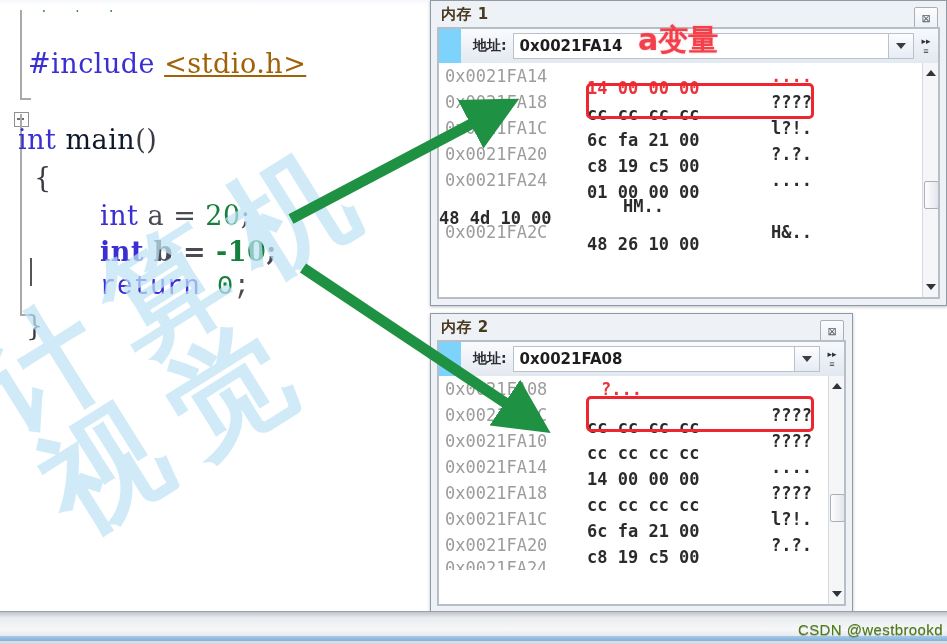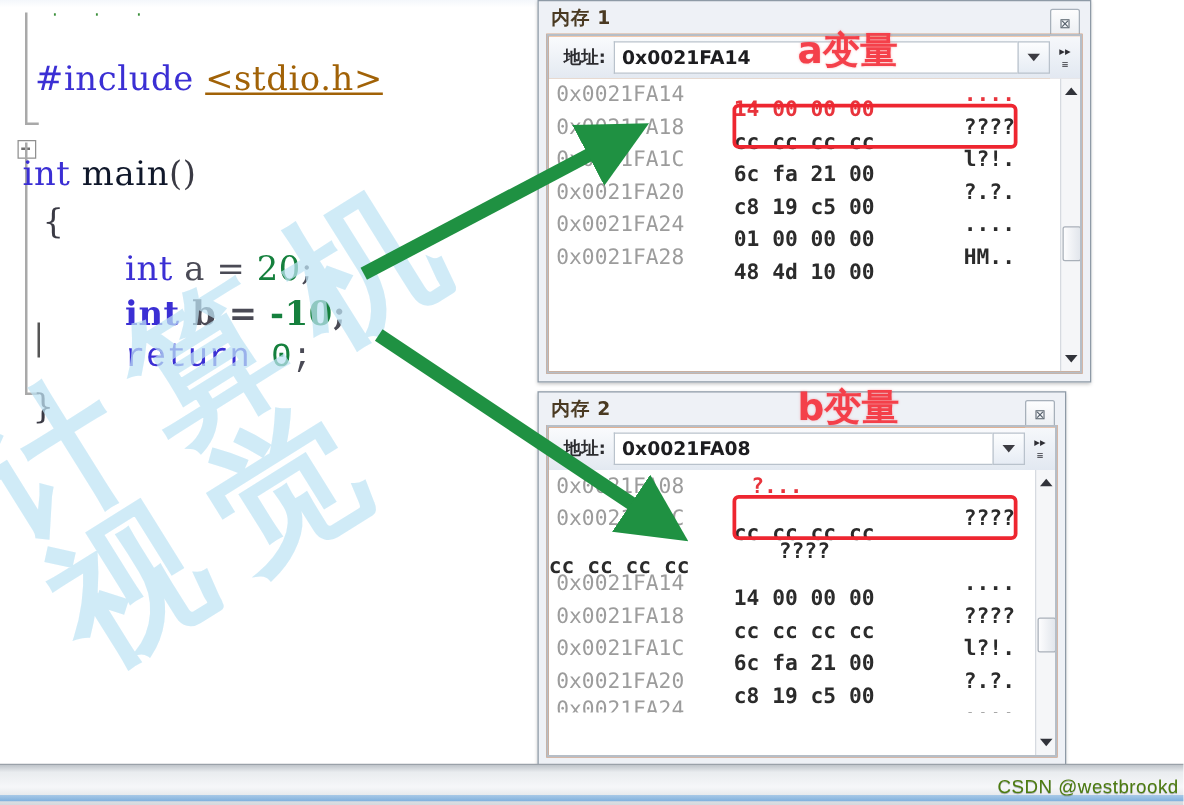--- a/index.html
+++ b/index.html
@@ -167,24 +167,25 @@
     justify-content: center;
     font-size: 11px;
     color: #555f6a;
     cursor: pointer;
   }
   .memwin-body {
     position: absolute;
     left: 6px;
     right: 6px;
     bottom: 6px;
-    background: #f97316;
+    background: #7dd3fc;
     border: 2px solid #b6bec7;
     box-sizing: border-box;
     overflow: hidden;
+    padding-left: 22px;
   }
   .addr-bar {
     position: relative;
     height: 34px;
     background: linear-gradient(#fafbfd, #e3e9f1);
     border-bottom: 1px solid #c2cad4;
     display: flex;
     align-items: center;
   }
   .addr-label {
@@ -364,21 +365,21 @@
       <div class="codeline" style="left:18px; top:120px;" id="cl1"><span class="kw">int </span><span class="fn">main</span><span class="brace">()</span></div>
       <div class="codeline" style="left:34px; top:158px;" id="cl2"><span class="brace">{</span></div>
       <div class="codeline" style="left:100px; top:196px;" id="cl3"><span class="kw">int </span><span class="plain">a = </span><span class="num">20</span><span class="plain">;</span></div>
       <div class="codeline" style="left:100px; top:232px;font-weight:bold;" id="cl4"><span class="kw">int </span><span class="plain">b = </span><span class="num">-10</span><span class="plain">;</span></div>
       <div class="codeline" style="left:100px; top:268px;font-family:Liberation Mono, monospace;" id="cl5"><span class="kw">return </span><span class="num">0</span><span class="plain">;</span></div>
       <div class="codeline" style="left:26px; top:306px;" id="cl6"><span class="brace">}</span></div>
     </div>
     <div class="caret"></div>
   </div>
 
-  <div class="memwin" id="mem1" style="left:430px; top:0px; width:443px; height:306px;">
+  <div class="memwin" id="mem1" style="left:430px; top:0px; width:517px; height:306px;">
     <div class="memwin-title">内存 1</div>
     <div class="memwin-close">⊠</div>
 
     <div class="memwin-body" style="top:26px;">
       <div class="addr-bar">
         <div class="addr-label">地址:</div>
         <div class="addr-input">0x0021FA14</div>
         <div class="addr-drop">
             <i></i>
           </div>
@@ -387,21 +388,22 @@
           <span>≡</span>
         </div>
       </div>
 
       <div class="hexgrid" id="grid1">
           <div class="hexrow hl"><div class="c-addr">0x0021FA14</div><div class="c-hex">14 00 00 00</div><div class="c-ascii">....</div></div>
           <div class="hexrow"><div class="c-addr">0x0021FA18</div><div class="c-hex">cc cc cc cc</div><div class="c-ascii">????</div></div>
           <div class="hexrow"><div class="c-addr">0x0021FA1C</div><div class="c-hex">6c fa 21 00</div><div class="c-ascii">l?!.</div></div>
           <div class="hexrow"><div class="c-addr">0x0021FA20</div><div class="c-hex">c8 19 c5 00</div><div class="c-ascii">?.?.</div></div>
           <div class="hexrow"><div class="c-addr">0x0021FA24</div><div class="c-hex">01 00 00 00</div><div class="c-ascii">....</div></div>
-          <div class="hexrow"><div class="c-addr">0x0021FA28</div><div class="c-hex">48 4d 10 00</div><div class="c-ascii">HM..</div></div>
+          <div class="hexrow"><div class="c-hex">48 4d 10 00</div><div class="c-ascii">HM..</div></div>
+          <div class="hexrow"><div class="c-addr">0x0021FA2C</div><div class="c-hex">48 26 10 00</div><div class="c-ascii">H&amp;..</div></div>
         </div>
 
       <div class="vscroll">
         <div class="vs-arrow up">
             <i></i>
           </div>
         <div class="vs-thumb" style="top:118px;"></div>
         <div class="vs-arrow down">
             <i></i>
           </div>
@@ -426,21 +428,21 @@
           </div>
         <div class="addr-tools">
           <span>▸▸</span>
           <span>≡</span>
         </div>
       </div>
 
       <div class="hexgrid" id="grid2">
           <div class="hexrow hl"><div class="c-addr">0x0021FA08</div><div class="c-ascii">?...</div></div>
           <div class="hexrow"><div class="c-addr">0x0021FA0C</div><div class="c-hex">cc cc cc cc</div><div class="c-ascii">????</div></div>
-          <div class="hexrow"><div class="c-hex">cc cc cc cc</div><div class="c-ascii">????</div></div>
+          <div class="hexrow"><div class="c-addr">0x0021FA10</div><div class="c-hex">cc cc cc cc</div><div class="c-ascii">????</div></div>
           <div class="hexrow"><div class="c-addr">0x0021FA14</div><div class="c-hex">14 00 00 00</div><div class="c-ascii">....</div></div>
           <div class="hexrow"><div class="c-addr">0x0021FA18</div><div class="c-hex">cc cc cc cc</div><div class="c-ascii">????</div></div>
           <div class="hexrow"><div class="c-addr">0x0021FA1C</div><div class="c-hex">6c fa 21 00</div><div class="c-ascii">l?!.</div></div>
           <div class="hexrow"><div class="c-addr">0x0021FA20</div><div class="c-hex">c8 19 c5 00</div><div class="c-ascii">?.?.</div></div>
           <div class="hexrow clipped"><div class="c-addr">0x0021FA24</div><div class="c-hex">01 00 00 00</div><div class="c-ascii">....</div></div>
         </div>
 
       <div class="vscroll">
         <div class="vs-arrow up">
             <i></i>
@@ -448,21 +450,20 @@
         <div class="vs-thumb" style="top:118px;"></div>
         <div class="vs-arrow down">
             <i></i>
           </div>
       </div>
     </div>
 
     <div class="hl-box" style="left:155px; top:82px; width:222px; height:30px;"></div>
   </div>
 
-  <div class="ann-label" style="left:638px; top:306px;">b变量</div>
 
   <svg id="arrows" viewBox="0 0 947 644">
     <defs>
       <marker id="ah" markerWidth="5" markerHeight="5" refX="2.2" refY="2.5" orient="auto" markerUnits="strokeWidth">
         <path d="M0,0 L5,2.5 L0,5 z" fill="#1f9142"></path>
       </marker>
     </defs>
     <line x1="291" y1="219" x2="492" y2="113" stroke="#1f9142" stroke-width="11" marker-end="url(#ah)"></line>
     <line x1="303" y1="268" x2="525" y2="416" stroke="#1f9142" stroke-width="11" marker-end="url(#ah)"></line>
   </svg>

